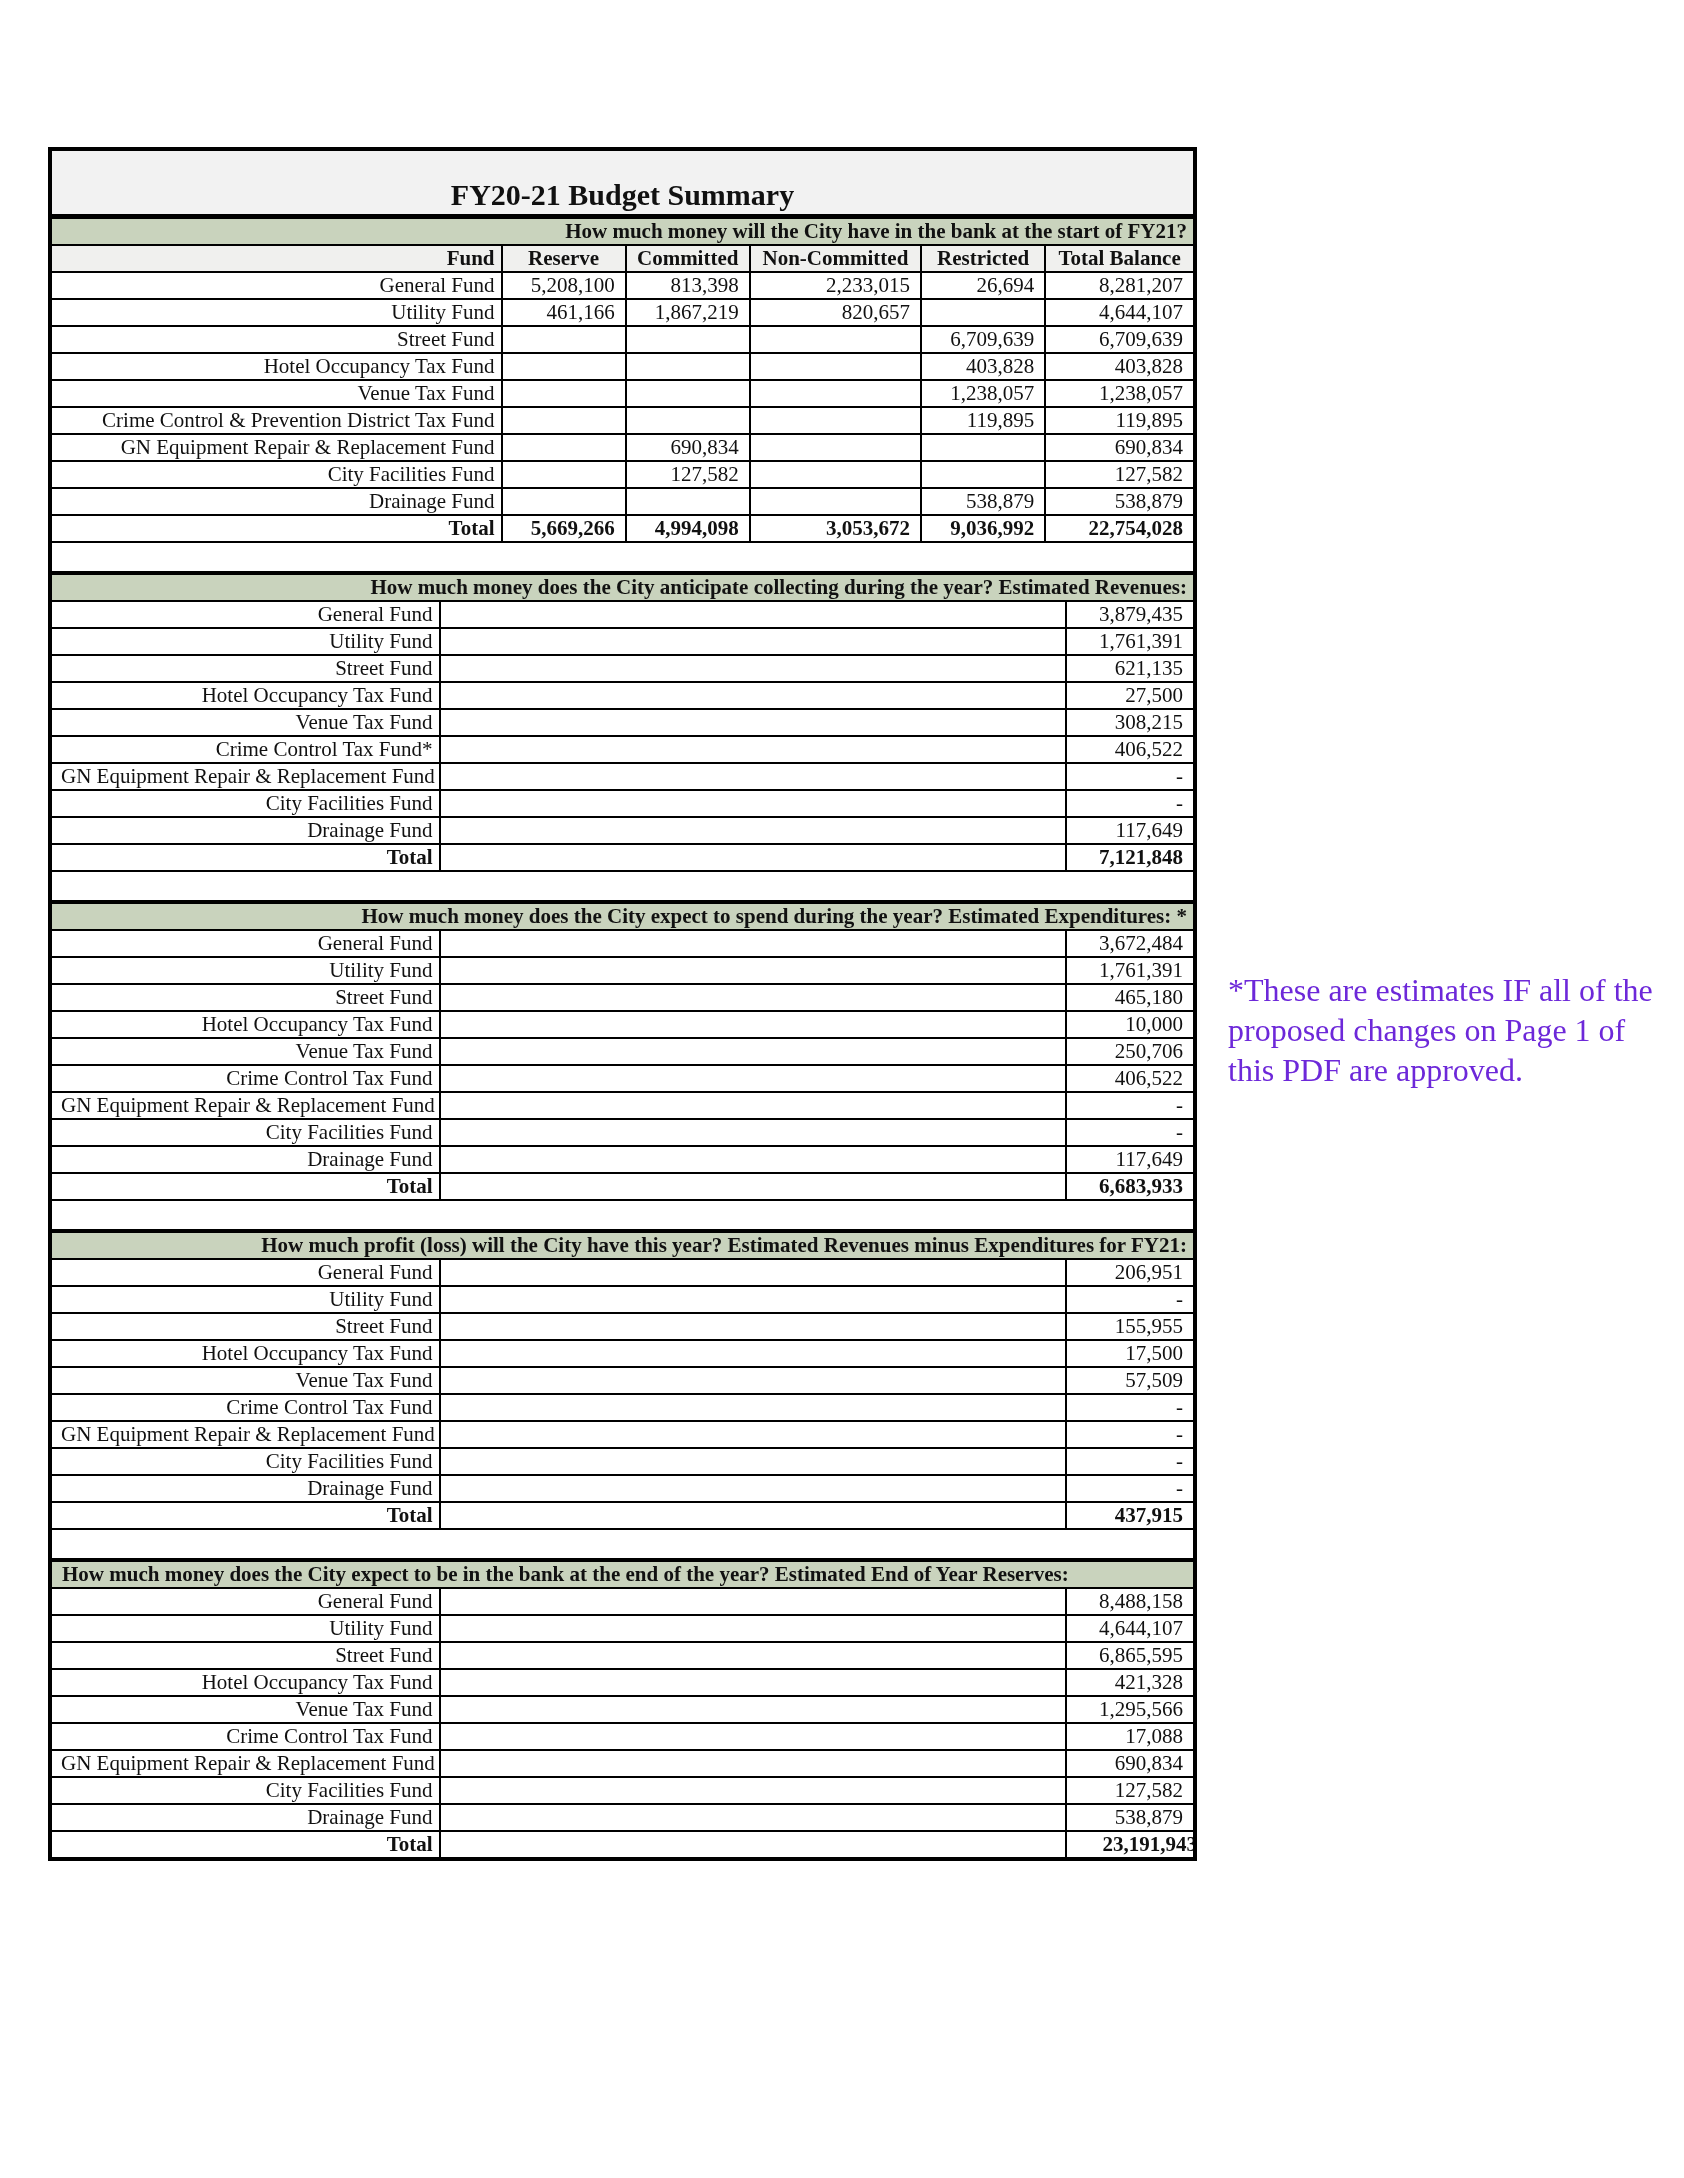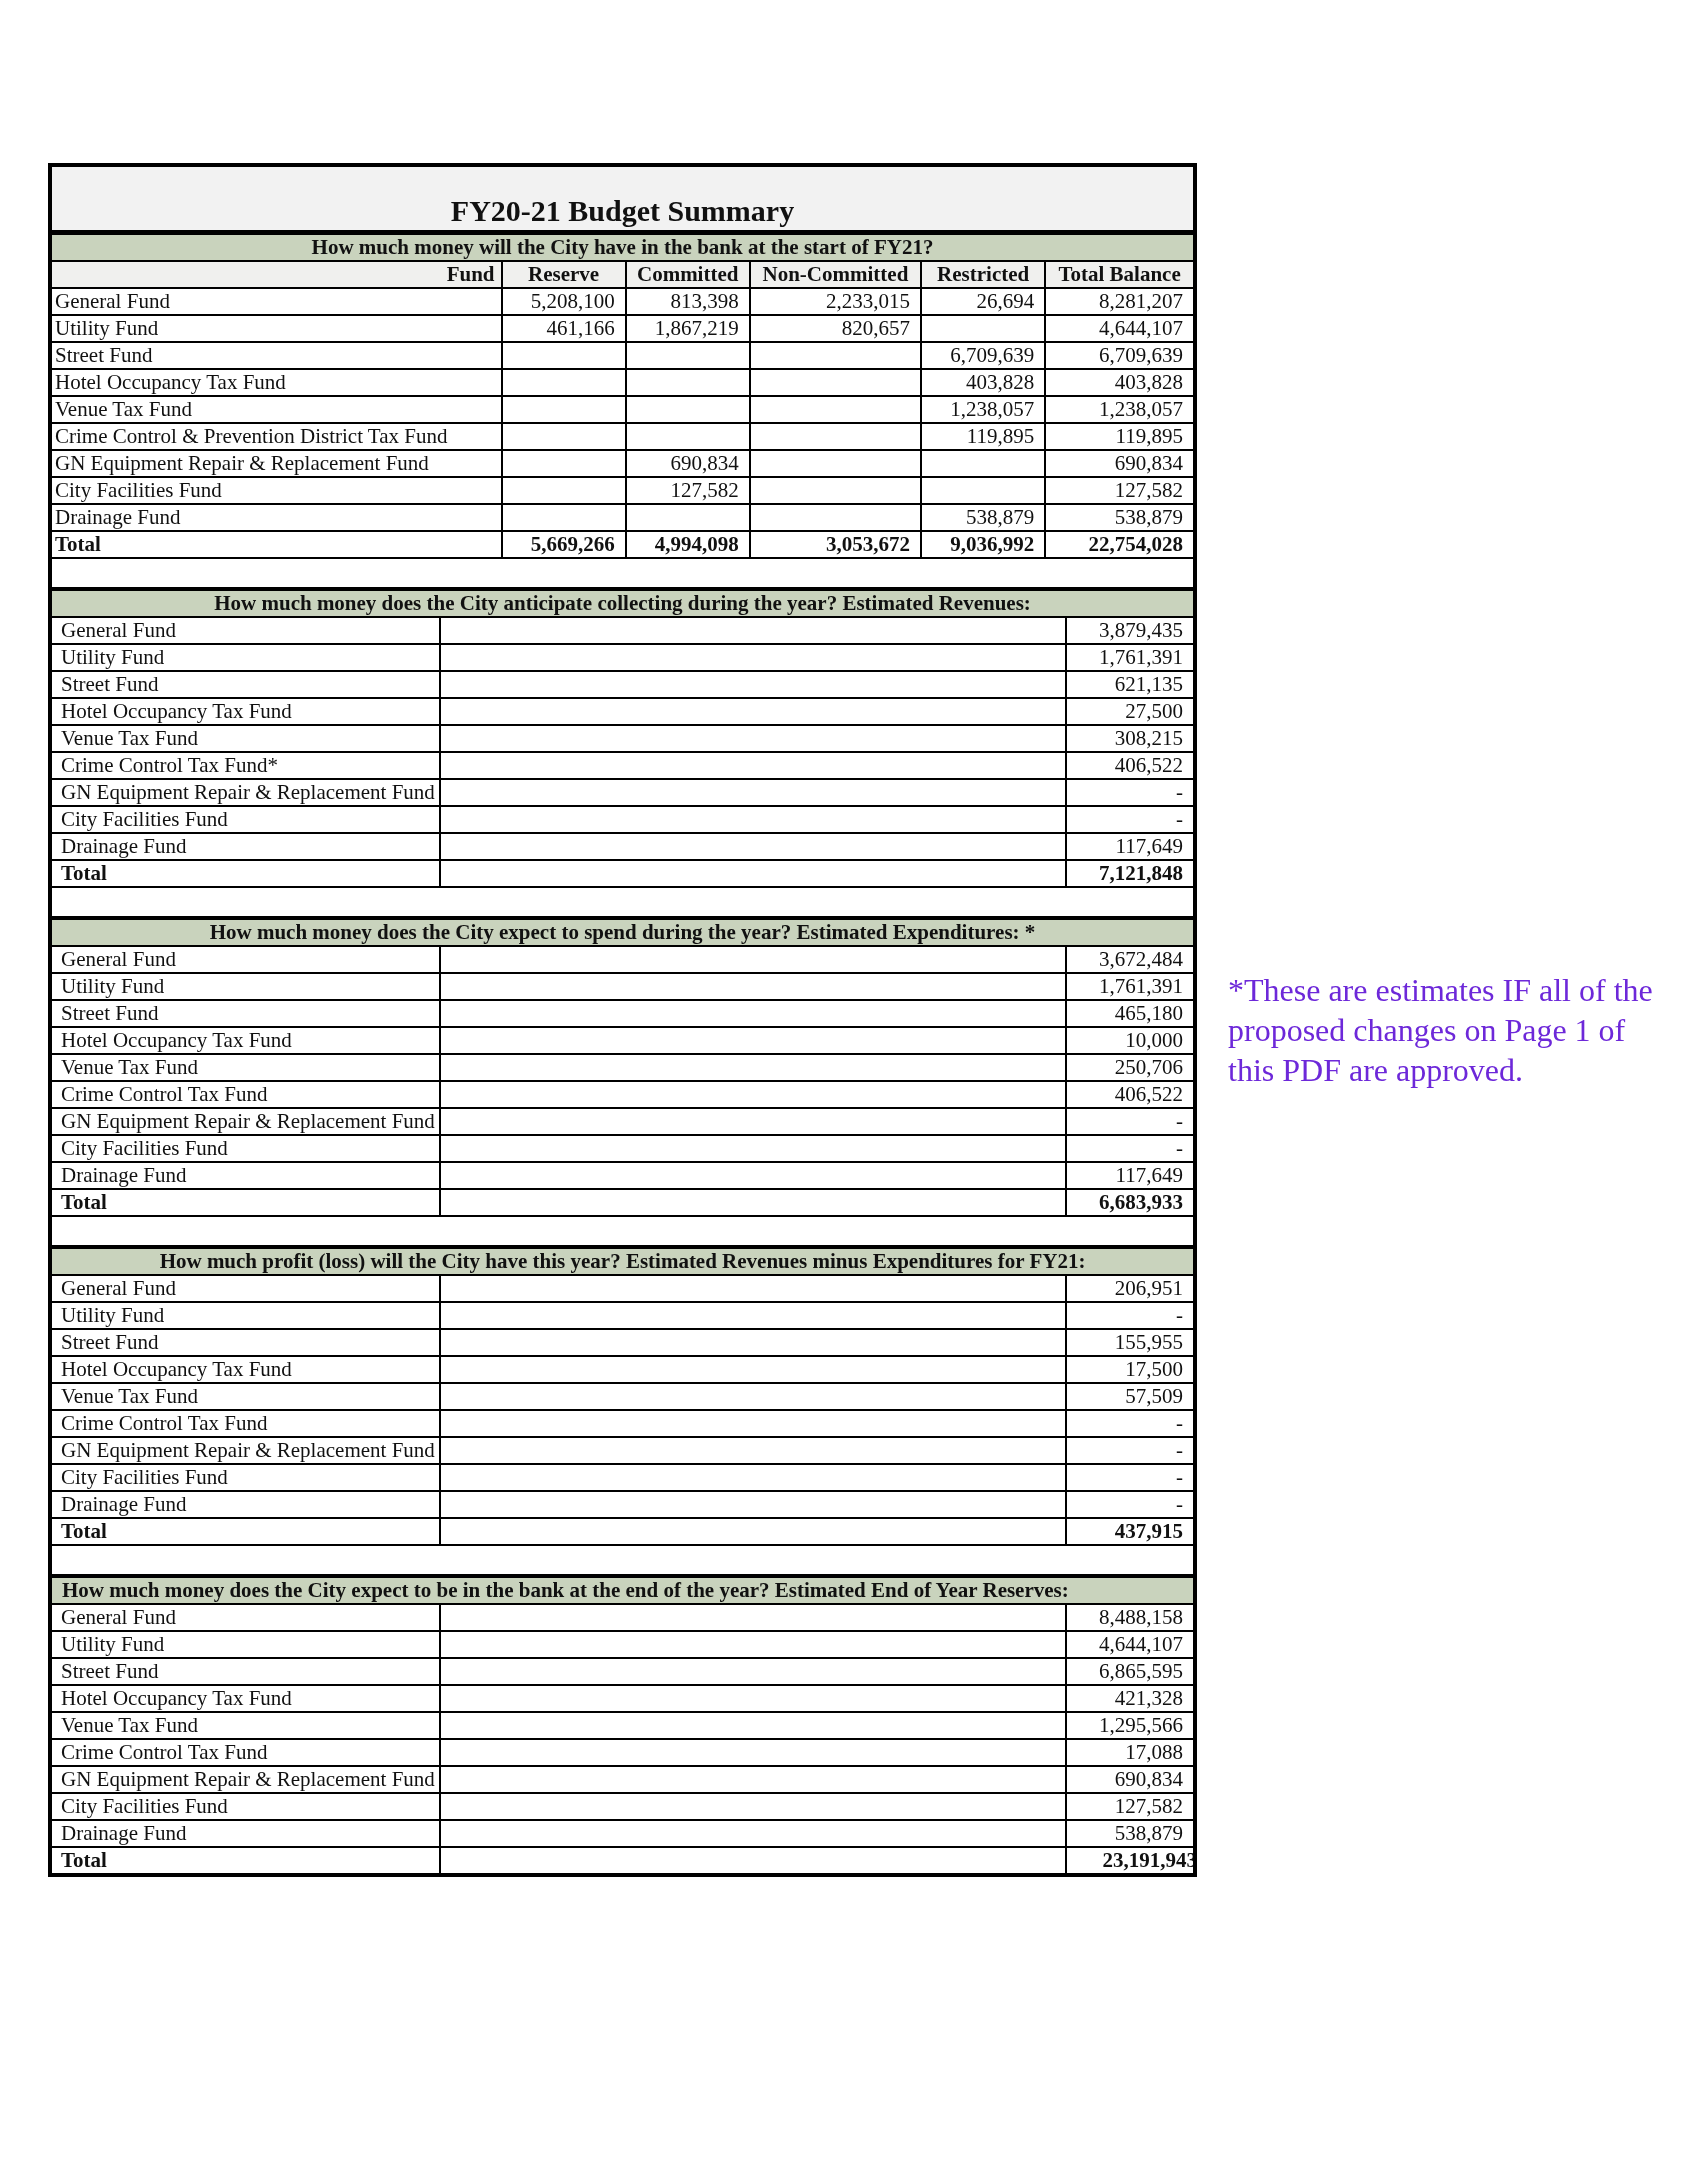--- a/index.html
+++ b/index.html
@@ -1,18 +1,18 @@
 <!DOCTYPE html>
 <html><head>
 <meta charset="utf-8">
 <style>
   html, body { margin: 0; padding: 0; background: #ffffff; }
   body { width: 1684px; height: 2178px; position: relative; font-family: "Liberation Serif", "DejaVu Serif", serif; color: #111; }
   .sheet {
-    position: absolute; left: 48px; top: 163px; width: 1141px;
+    position: absolute; left: 48px; top: 147px; width: 1141px;
     border: 4px solid #000; background: #fff; box-sizing: content-box;
   }
   .title-row {
     height: 63px; background: #f2f2f2; border-bottom: 3px solid #000;
     display: flex; align-items: flex-end; justify-content: center;
   }
   .title-row span { font-size: 30px; font-weight: bold; padding-bottom: 2px; }
   table { border-collapse: collapse; width: 100%; table-layout: fixed; }
   td, th { border: 2.5px solid #000; height: 25px; padding: 0 6px; font-size: 21px; line-height: 25px; white-space: nowrap; overflow: hidden; }
   .sec-head td { background: #c9d3bd; font-weight: bold; text-align: center; font-size: 21px; border-left: none; border-right: none; }
@@ -20,21 +20,21 @@
   .colhead th.fund { text-align: right; padding-left: 13px; }
   td.fund { text-align: left; padding-left: 3px; }
   td.num { text-align: right; padding-right: 10px; }
   tr.total td { font-weight: bold; }
   .spacer td { height: 28px; border-left: none; border-right: none; }
   .t2 td.fund { padding-left: 9px; }
   .note {
     position: absolute; left: 1228px; top: 970px; width: 436px;
     font-family: "Liberation Serif", "DejaVu Serif", serif; font-size: 32px; line-height: 40px; color: #6d28d9;
   }
-  td:first-child, th:first-child { border-left: none; }
+  td:first-child, th:first-child { border-left: none; text-align: right; }
   td:last-child, th:last-child { border-right: none; }
 </style>
 </head>
 <body>
 
 <div class="sheet">
   <div class="title-row">
     <span>FY20-21 Budget Summary</span>
   </div>
 

